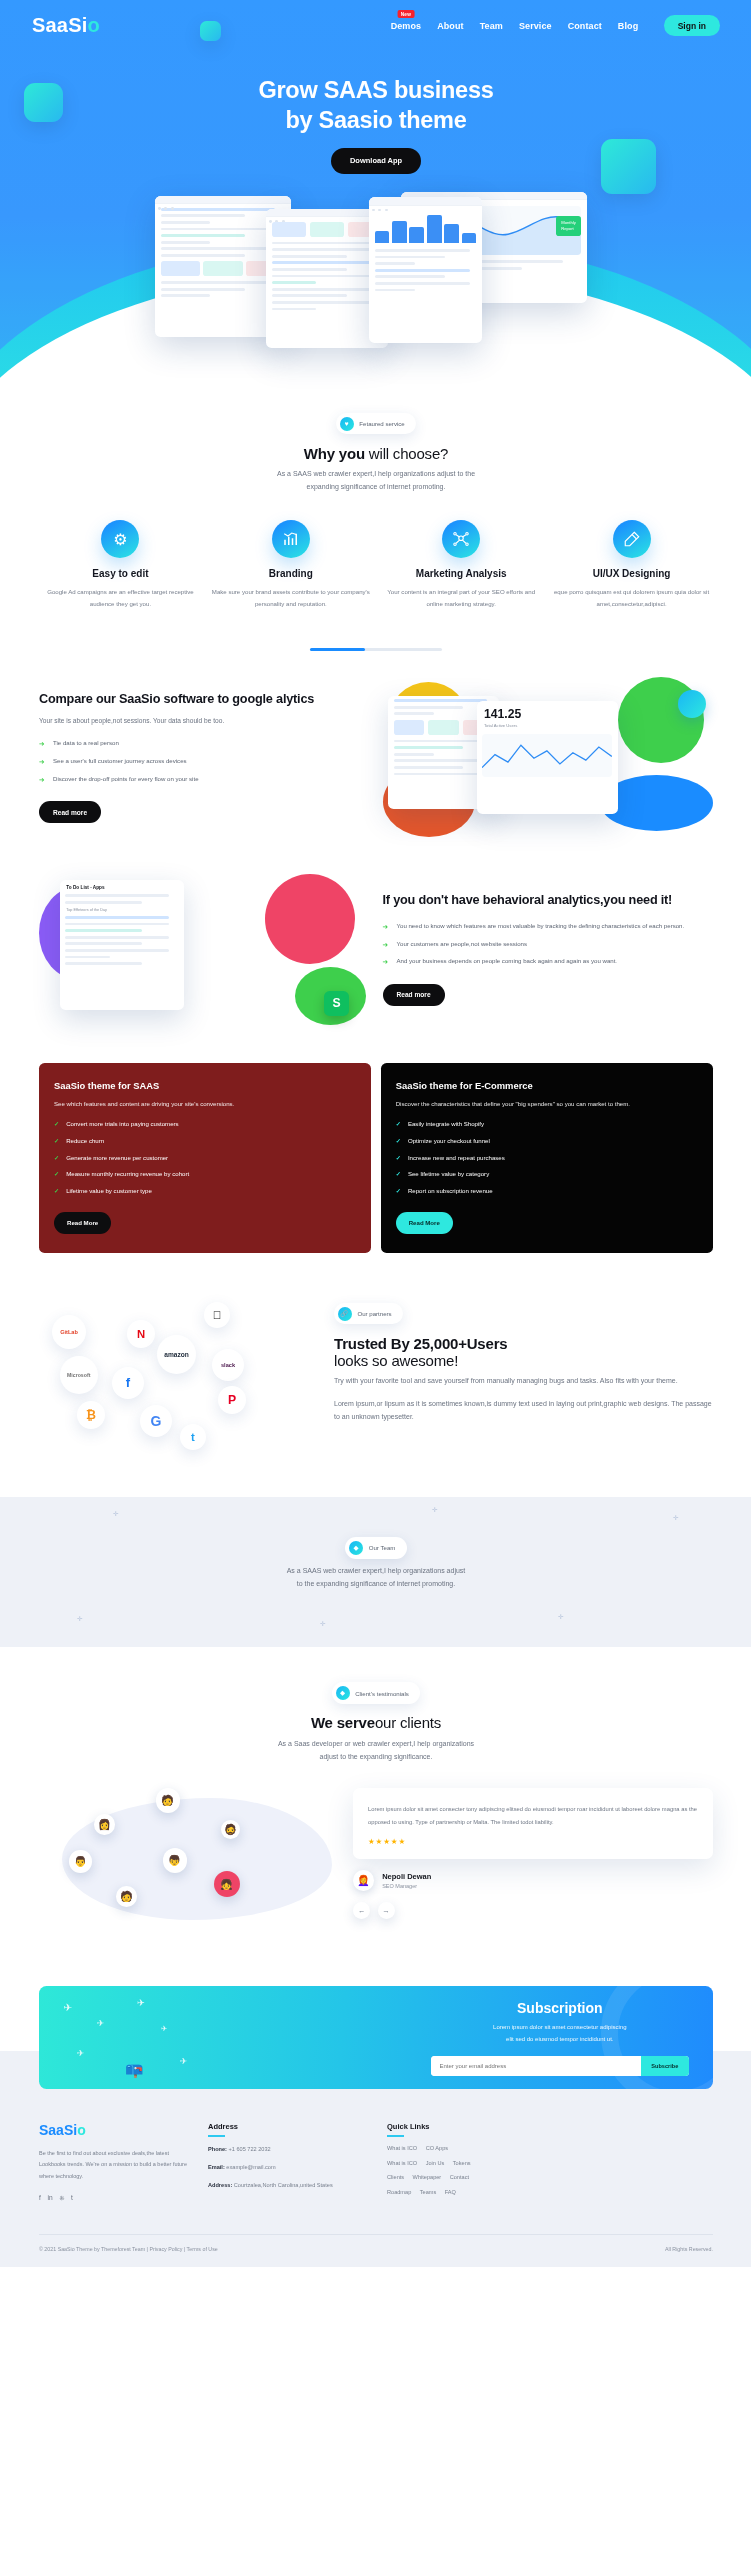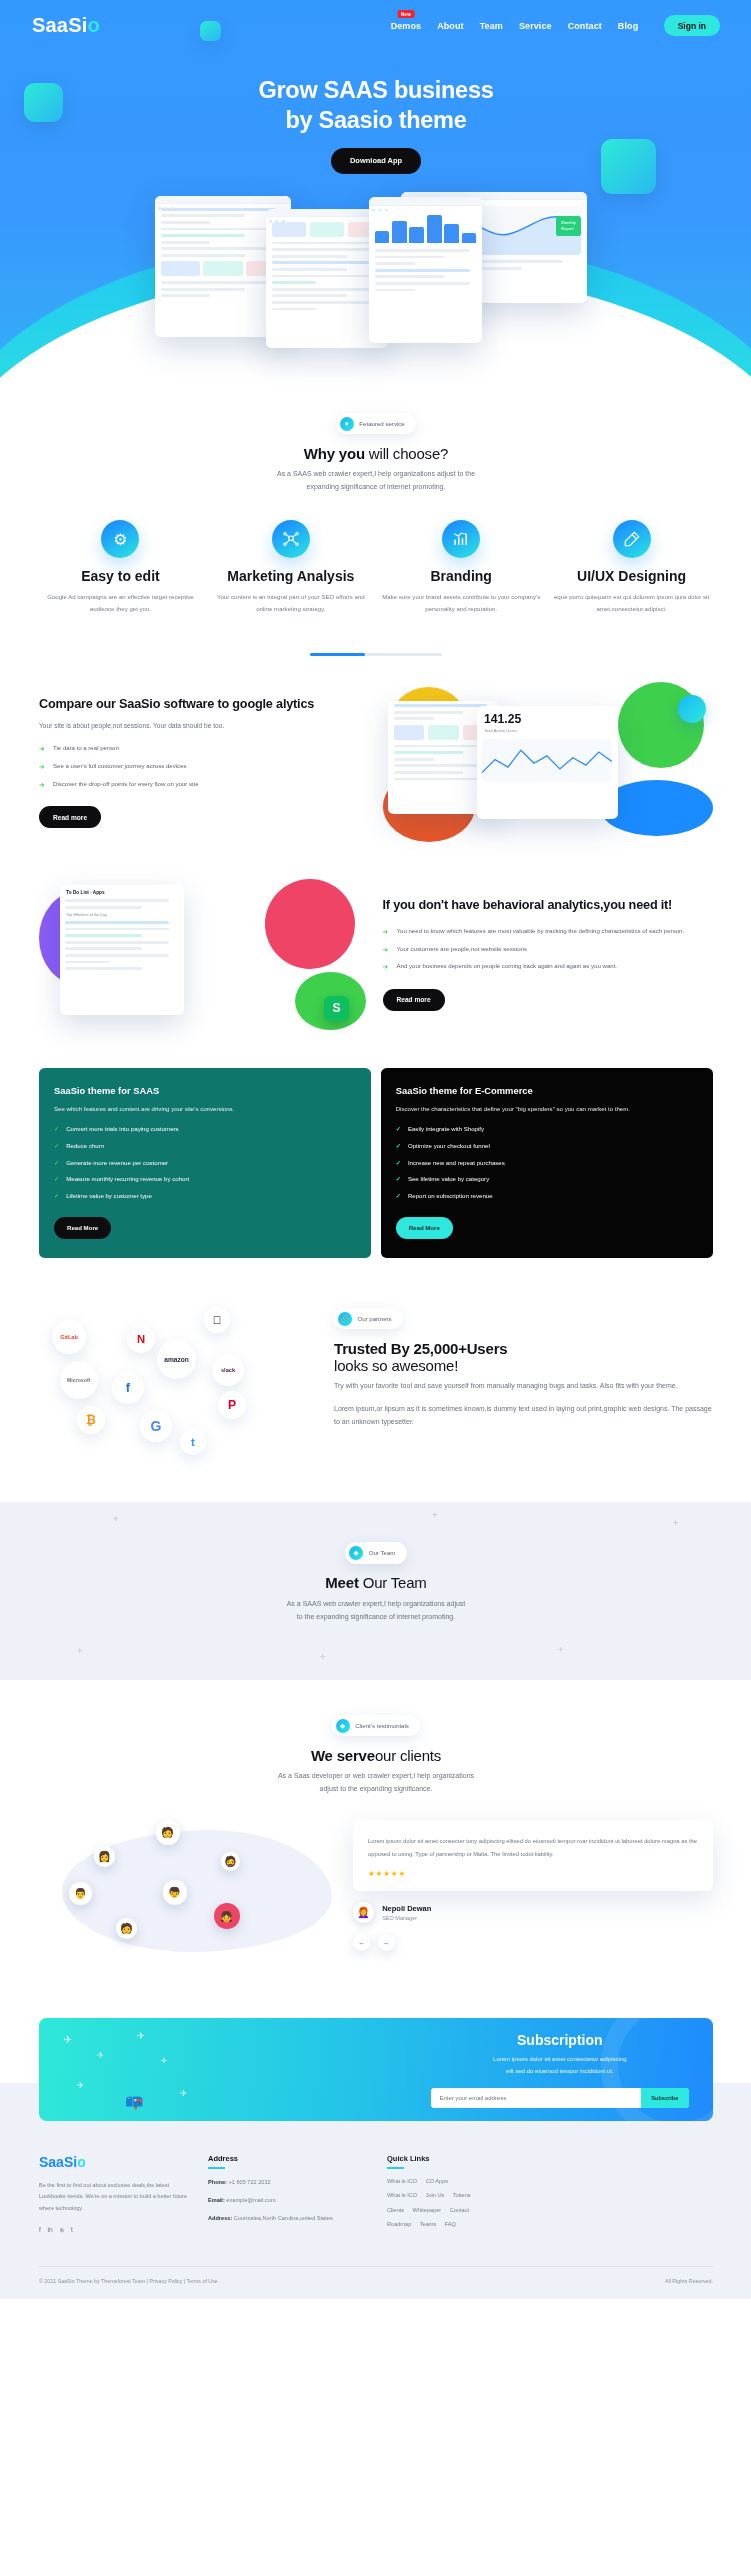--- a/index.html
+++ b/index.html
@@ -129,21 +129,21 @@
   
   .features { display:flex; gap:7.5px; padding:0 39px; margin-top:26px; }
   .feat { flex:1; text-align:center; }
   .feat .circ {
     width:38px; height:38px; border-radius:50%; margin:0 auto;
     background:linear-gradient(150deg,#1a8cff 10%,#2ae0e5 95%);
     display:flex; align-items:center; justify-content:center;
     box-shadow:0 7.5px 17px rgba(34,150,240,.28);
     color:#fff; font-size:16px;
   }
-  .feat h4 { font-size:14px; font-weight:bold; margin-top:10.3px; color:#131620;}
+  .feat h4 { font-size:10px; font-weight:bold; margin-top:10.3px; color:#131620;}
   .feat p { font-size:6.1px; color:#767e8c; line-height:1.95; margin-top:6.6px; }
 
   .slider-dots { display:flex; align-items:center; justify-content:center; gap:0; margin-top:38px;}
   .track { width:132px; height:2.8px; background:#e3e9f1; border-radius:1.9px; position:relative;}
   .track i { position:absolute; left:0; top:0; height:2.8px; width:55px;
              background:#1a8cff; border-radius:1.9px; display:block;}
 
   
   .two { display:flex; padding:0 39px; gap:13px; align-items:center; }
   h2.blk { font-size:12.7px; font-weight:bold; line-height:1.42; color:#12141c; letter-spacing:-0.2px;}
@@ -158,21 +158,21 @@
   .btn-dark {
     margin-top:9.4px; background:#0d0d0f; color:#fff; border:none; font-family:inherit;
     font-size:6.6px; font-weight:bold; padding:7.5px 14px; border-radius:17px; cursor:pointer;
   }
   .mockcard { position:absolute; background:#fff; border-radius:5.6px;
     box-shadow:0 9.4px 28px rgba(20,60,120,.17); overflow:hidden;}
 
   
   .panels { display:flex; gap:9.4px; padding:0 39px; }
   .panel { flex:1; border-radius:5.6px; padding:17px 15px 19px; }
-  .panel.blue { background:#0f766e; }
+  .panel.blue { background:#7f1d1d; }
   .panel.black { background:#050505; }
   .panel h3 { color:#fff; font-size:9.4px; font-weight:bold; }
   .panel p.d { color:rgba(255,255,255,.9); font-size:6.1px; line-height:1.8; margin-top:8.5px;}
   .panel ul { list-style:none; margin-top:9.4px; }
   .panel li { color:#fff; font-size:6.1px; margin-bottom:7.5px; padding-left:12.2px;
     position:relative; line-height:1.5;}
   .panel.blue li::before { content:"✓"; position:absolute; left:0; color:#3ecf4c; font-weight:bold;}
   .panel.black li::before { content:"✓"; position:absolute; left:0; color:#2ee8df; font-weight:bold;}
   .btn-rm { margin-top:9.4px; border:none; font-family:inherit; font-size:6.1px;
     font-weight:bold; padding:7.5px 13px; border-radius:15px; cursor:pointer;}
@@ -382,41 +382,41 @@
     </div>
 
     <div class="features">
       <div class="feat">
         <div class="circ">⚙</div>
         <h4>Easy to edit</h4>
         <p>Google Ad campaigns are an effective target receptive audience they get you.</p>
       </div>
       <div class="feat">
         <div class="circ">
+          <svg width="18" height="18" viewBox="0 0 24 24" fill="none" stroke="#fff" stroke-width="2">
+            <path d="M4 20V13M9 20V9M14 20V11M19 20V5"></path>
+              <path d="M3 5l5 3 5-4 6 2" stroke-width="1.4"></path>
+          </svg>
+        </div>
+        <h4>Branding</h4>
+        <p>Make sure your brand assets contribute to your company's personality and reputation.</p>
+      </div>
+      <div class="feat">
+        <div class="circ">
           <svg width="18" height="18" viewBox="0 0 24 24" fill="none" stroke="#fff" stroke-width="1.5">
             <circle cx="12" cy="11" r="3"></circle>
               <circle cx="4" cy="5" r="1.6"></circle>
               <circle cx="20" cy="5" r="1.6"></circle>
             <circle cx="4" cy="19" r="1.6"></circle>
               <circle cx="20" cy="19" r="1.6"></circle>
             <path d="M5.5 6.3L10 9.3M18.5 6.3L14 9.3M5.5 17.7L10 13.5M18.5 17.7L14 13.5"></path>
           </svg>
         </div>
         <h4>Marketing Analysis</h4>
         <p>Your content is an integral part of your SEO efforts and online marketing strategy.</p>
-      </div>
-      <div class="feat">
-        <div class="circ">
-          <svg width="18" height="18" viewBox="0 0 24 24" fill="none" stroke="#fff" stroke-width="2">
-            <path d="M4 20V13M9 20V9M14 20V11M19 20V5"></path>
-              <path d="M3 5l5 3 5-4 6 2" stroke-width="1.4"></path>
-          </svg>
-        </div>
-        <h4>Branding</h4>
-        <p>Make sure your brand assets contribute to your company's personality and reputation.</p>
       </div>
       <div class="feat">
         <div class="circ">
           <svg width="18" height="18" viewBox="0 0 24 24" fill="none" stroke="#fff" stroke-width="1.5">
             <path d="M15 3l6 6L9 21H3v-6z"></path>
               <path d="M12 6l6 6"></path>
           </svg>
         </div>
         <h4>UI/UX Designing</h4>
         <p>eque porro quisquam est qui dolorem ipsum quia dolor sit amet,consectetur,adipisci.</p>
@@ -571,23 +571,20 @@
     <span class="spark-dot" style="left:432px;top:9.4px;">✛</span>
     <span class="spark-dot" style="left:673px;top:17px;">✛</span>
     <span class="spark-dot" style="left:77px;bottom:24.4px;">✛</span>
     <span class="spark-dot" style="left:320px;bottom:19px;">✛</span>
     <span class="spark-dot" style="left:558px;bottom:26px;">✛</span>
 
     <div class="pill">
       <span class="ic">◆</span>
       <span class="t">Our Team</span>
     </div>
-    <div class="sec-title">
-      <b>Meet</b><span> Our Team</span>
-    </div>
     <div class="sec-sub">
       <span>As a SAAS web crawler expert,I help organizations adjust</span><br>
       <span>to the expanding significance of internet promoting.</span>
     </div>
   </section>
 
   <section class="tsec">
     <div class="center">
       <div class="pill">
         <span class="ic">◆</span>

